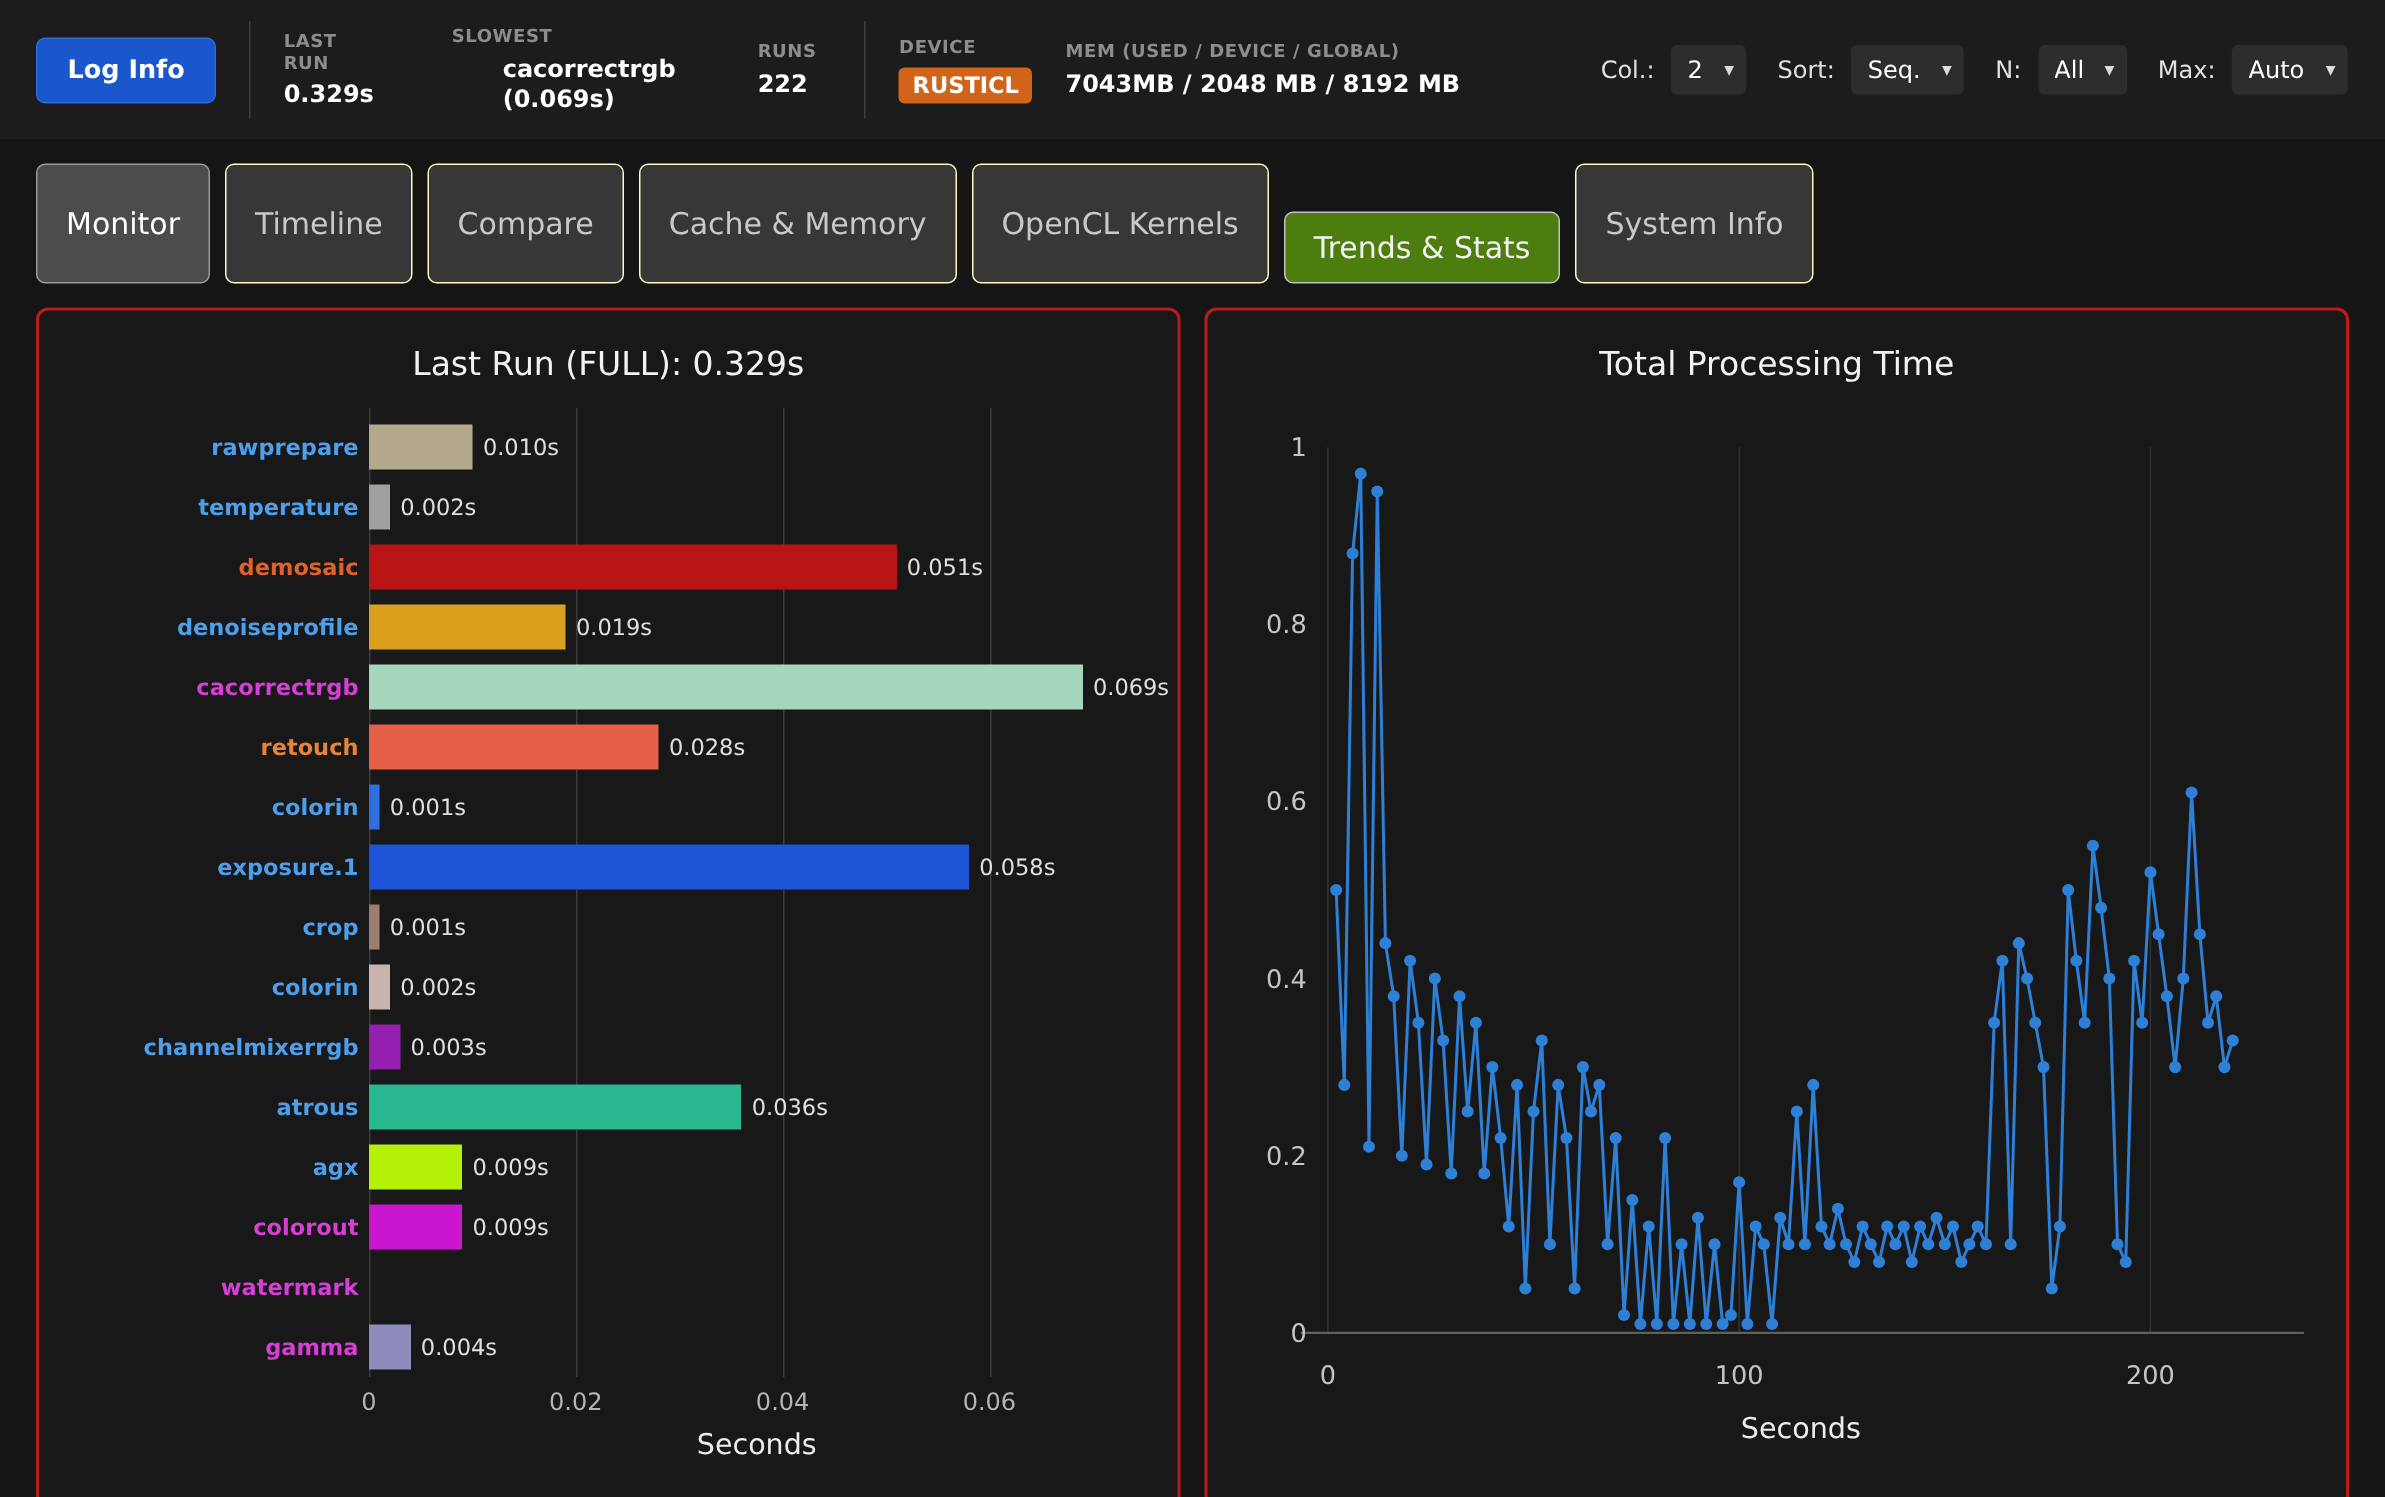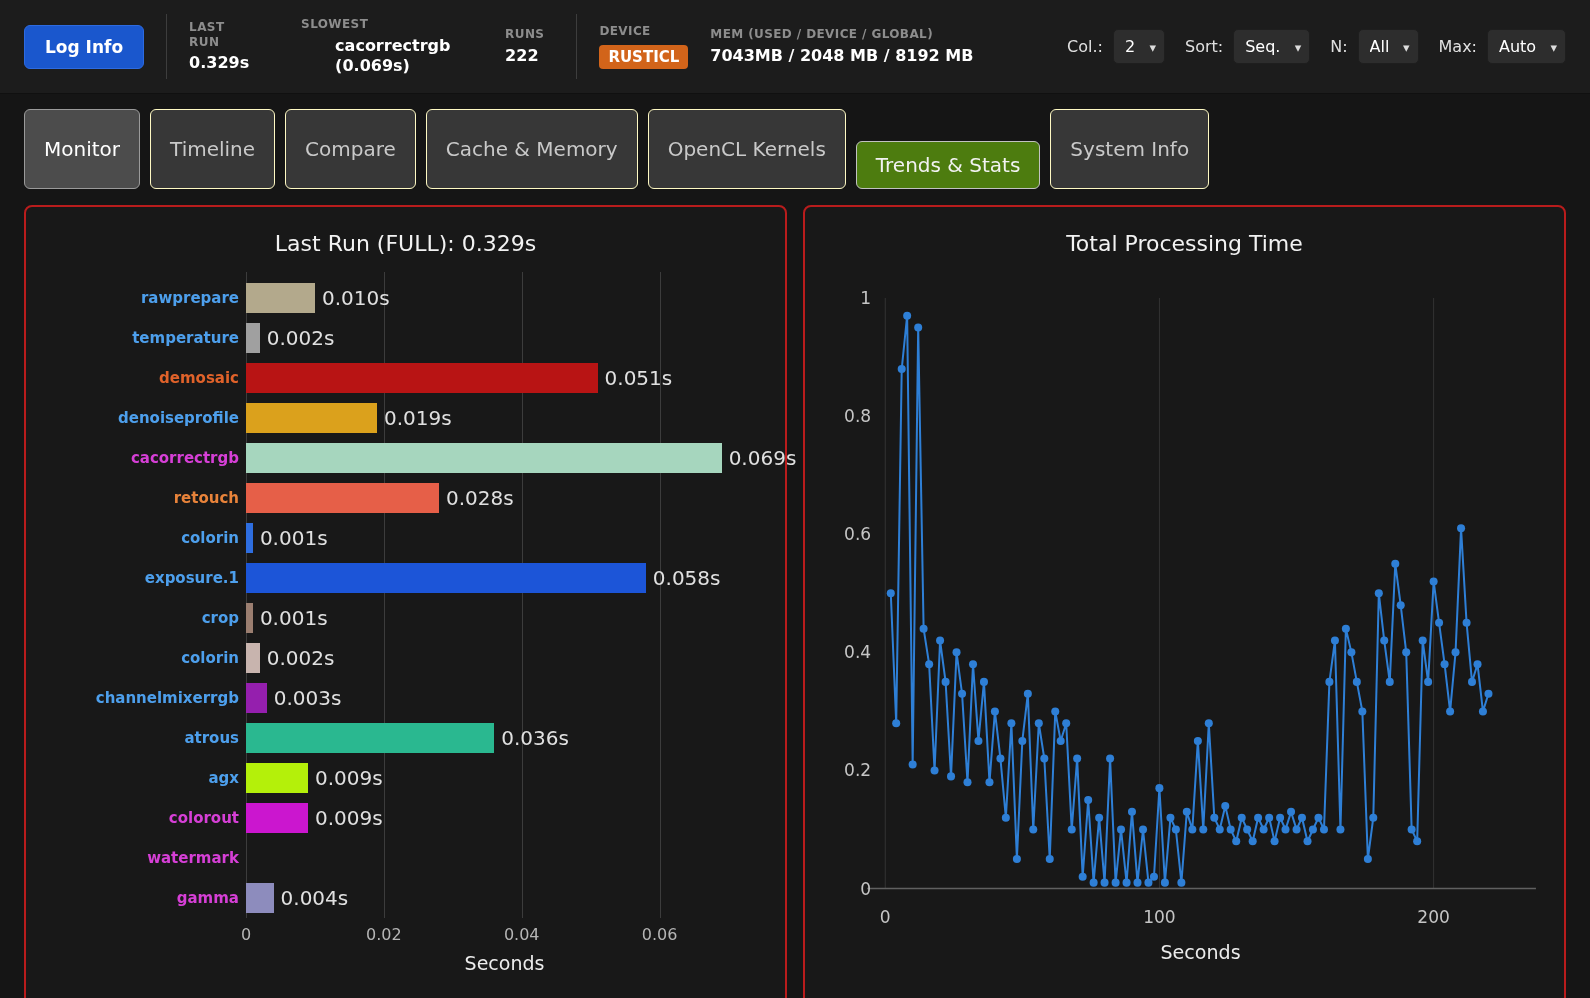--- a/index.html
+++ b/index.html
@@ -62,21 +62,21 @@
   .grid-overlay { position: absolute; left: 198px; right: 0; top: -6px; bottom: 0; z-index: 0; }
   .gridline-v { position: absolute; top: 0; bottom: 0; width: 1px; background: #3c3c3c; }
   .bar-rows { position: relative; z-index: 1; }
   .bar-row { display: flex; align-items: center; height: 40px; }
   .bar-label {
     width: 198px; flex: none; text-align: right; padding-right: 7px;
     font-weight: bold; font-size: 15px; white-space: nowrap; overflow: hidden;
   }
   .bar-track { flex: 1 1 0; display: flex; align-items: center; height: 30px; }
   .bar { height: 30px; flex: none; }
-  .bar-value { margin-left: 7px; font-size: 20px; color: #e0e0e0; white-space: nowrap; }
+  .bar-value { margin-left: 7px; font-size: 15px; color: #e0e0e0; white-space: nowrap; }
   .bar-axis { position: relative; height: 26px; margin-left: 198px; }
   .bar-tick { position: absolute; top: 7px; transform: translateX(-50%); font-size: 16px; color: #b5b5b5; }
   .bar-xlabel { margin-left: 198px; text-align: center; font-size: 19px; color: #ececec; margin-top: 8px; }
   
   .line-chart-box { width: 100%; }
   .line-chart-box svg { display: block; width: 100%; height: auto; }
 </style>
 </head>
 <body>
 

